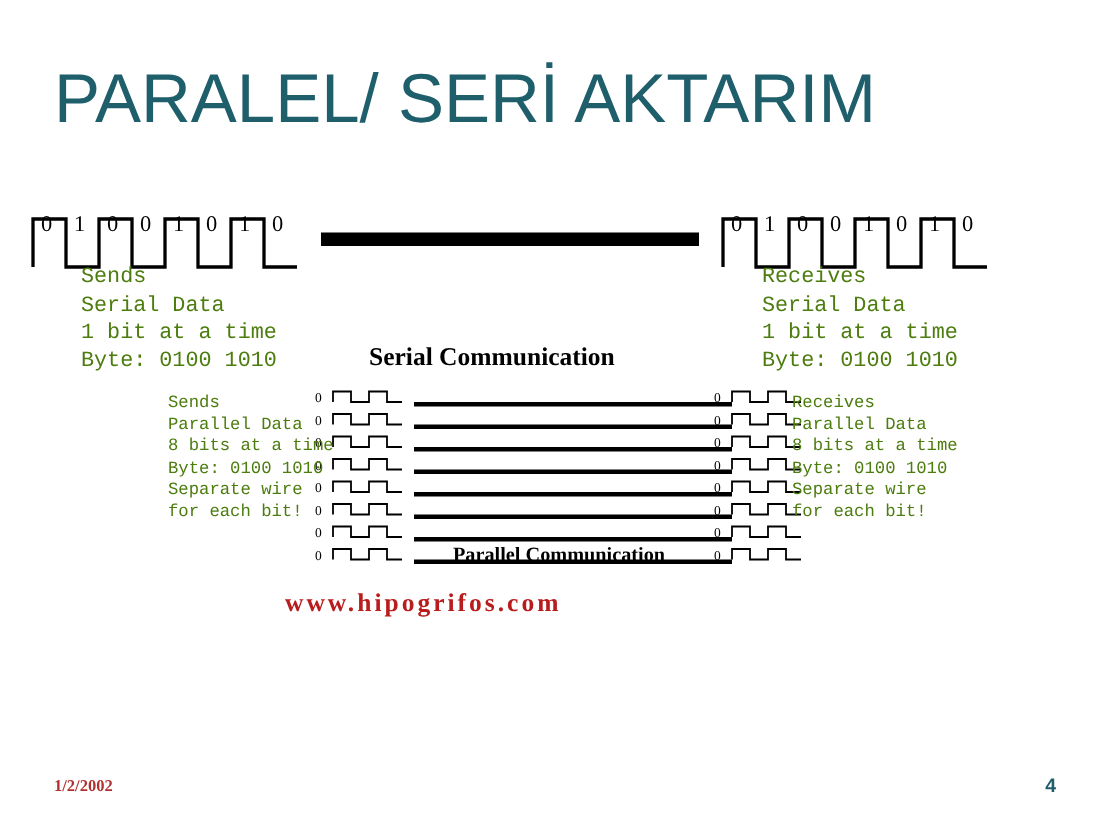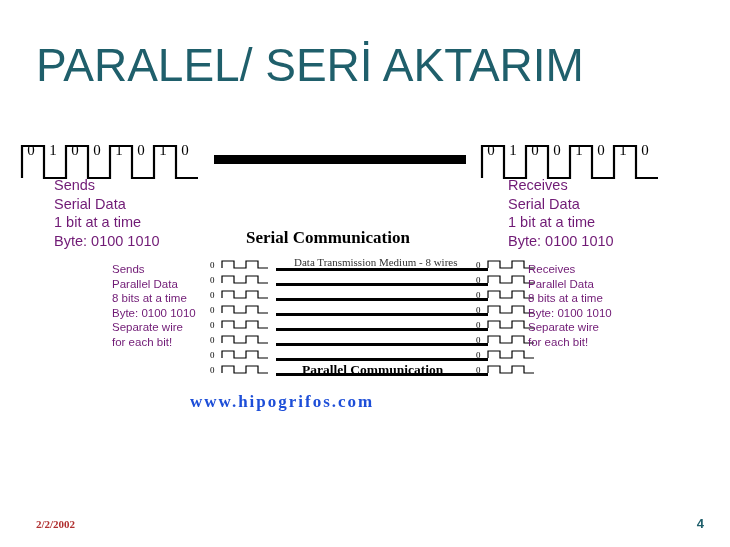--- a/index.html
+++ b/index.html
@@ -74,24 +74,24 @@
     font-size: 15px;
     letter-spacing: 0px;
     color: #000;
     white-space: nowrap;
     text-decoration: underline;
   }
   .bitrow span { display:inline-block; width: 22px; text-align: center; }
 
   .textblock {
     position: absolute;
-    font-family: Liberation Sans, sans-serif;
+    font-family: Liberation Mono, monospace;
     font-size: 14.5px;
     line-height: 18.5px;
-    color: #701a75;
+    color: #4d7c0f;
     white-space: nowrap;
   }
   .textblock.small {
     font-size: 11.5px;
     line-height: 14.5px;
   }
 
   .medium-bar {
     position: absolute;
     background: #000;
@@ -126,21 +126,21 @@
   }
   .mini-wave svg { display: block; }
 
   .watermark {
     position: absolute;
     left: 190px;
     top: 392px;
     font-family: "Liberation Serif", serif;
     font-size: 17px;
     letter-spacing: 2px;
-    color: #1d4ed8;
+    color: #b91c1c;
     white-space: nowrap;
     font-weight: bold;
   }
 </style>
 </head>
 <body>
 
 <div class="slide">
 
   <div class="slide-title">PARALEL/ SERİ AKTARIM</div>
@@ -169,21 +169,20 @@
 
     <div class="textblock" style="left:40px; top:48px;">
       Sends<br>Serial Data<br>1 bit at a time<br>Byte: 0100 1010
     </div>
     <div class="textblock" style="left:494px; top:48px;">
       Receives<br>Serial Data<br>1 bit at a time<br>Byte: 0100 1010
     </div>
 
     <div class="caption big" style="left:232px; top:100px;">Serial Communication</div>
 
-    <div class="medium-label" style="left:280px; top:128px;">Data Transmission Medium - 8 wires</div>
 
     <div class="parline" style="left:262px; top:140px; width:212px;"></div>
     <div class="parline" style="left:262px; top:155px; width:212px;"></div>
     <div class="parline" style="left:262px; top:170px; width:212px;"></div>
     <div class="parline" style="left:262px; top:185px; width:212px;"></div>
     <div class="parline" style="left:262px; top:200px; width:212px;"></div>
     <div class="parline" style="left:262px; top:215px; width:212px;"></div>
     <div class="parline" style="left:262px; top:230px; width:212px;"></div>
     <div class="parline" style="left:262px; top:245px; width:212px;"></div>
 
@@ -243,16 +242,16 @@
     <div class="textblock small" style="left:514px; top:134px;">
       Receives<br>Parallel Data<br>8 bits at a time<br>Byte: 0100 1010<br>Separate wire<br>for each bit!
     </div>
 
     <div class="caption mid" style="left:288px; top:234px;">Parallel Communication</div>
 
   </div>
 
   <div class="watermark">www.hipogrifos.com</div>
 
-  <div class="footer-date">2/2/2002</div>
+  <div class="footer-date">1/2/2002</div>
   <div class="footer-page">4</div>
 
 </div>
 
 </body></html>

